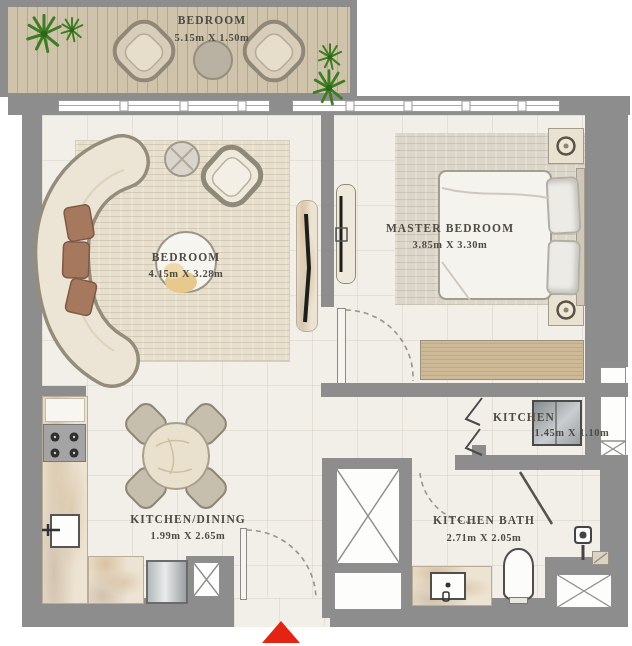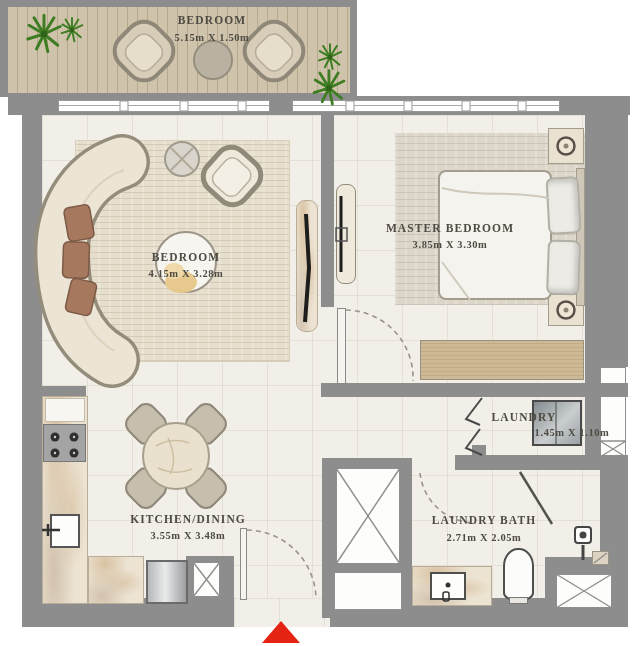--- a/index.html
+++ b/index.html
@@ -247,22 +247,22 @@
 
   <div class="txt room-label" style="left:212px;top:20px;">BEDROOM</div>
   <div class="txt room-dims" style="left:212px;top:37px;">5.15m X 1.50m</div>
 
   <div class="txt room-label" style="left:186px;top:257px;">BEDROOM</div>
   <div class="txt room-dims" style="left:186px;top:273px;">4.15m X 3.28m</div>
 
   <div class="txt room-label" style="left:450px;top:228px;">MASTER BEDROOM</div>
   <div class="txt room-dims" style="left:450px;top:244px;">3.85m X 3.30m</div>
 
-  <div class="txt room-label" style="left:524px;top:417px;">LAUNDRY</div>
+  <div class="txt room-label" style="left:524px;top:417px;">KITCHEN</div>
   <div class="txt room-dims" style="left:524px;top:432px;margin-left:48px;">1.45m X 1.10m</div>
 
   <div class="txt room-label" style="left:188px;top:519px;text-align:right;">KITCHEN/DINING</div>
-  <div class="txt room-dims" style="left:188px;top:535px;">3.55m X 3.48m</div>
-
-  <div class="txt room-label" style="left:484px;top:520px;">LAUNDRY BATH</div>
+  <div class="txt room-dims" style="left:188px;top:535px;">1.99m X 2.65m</div>
+
+  <div class="txt room-label" style="left:484px;top:520px;">KITCHEN BATH</div>
   <div class="txt room-dims" style="left:484px;top:537px;">2.71m X 2.05m</div>
 
 </div>
 
 </body></html>

